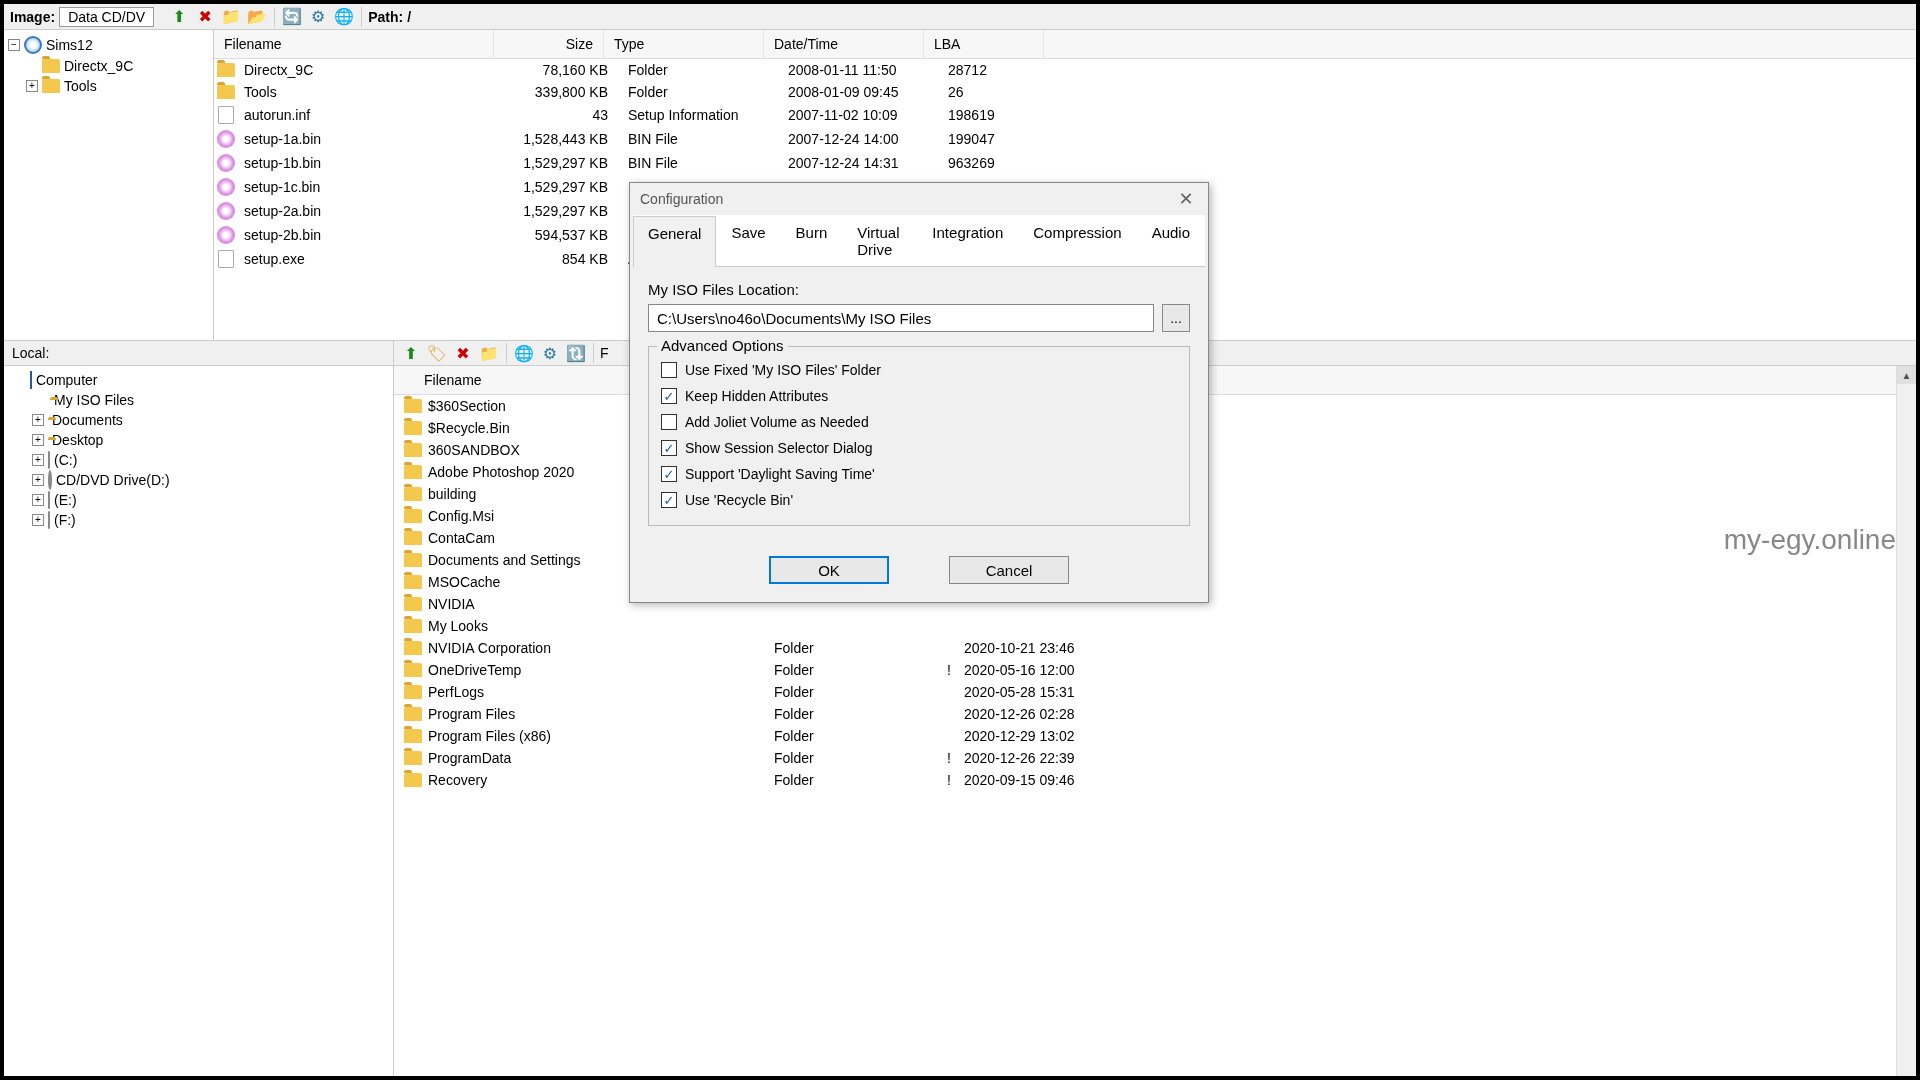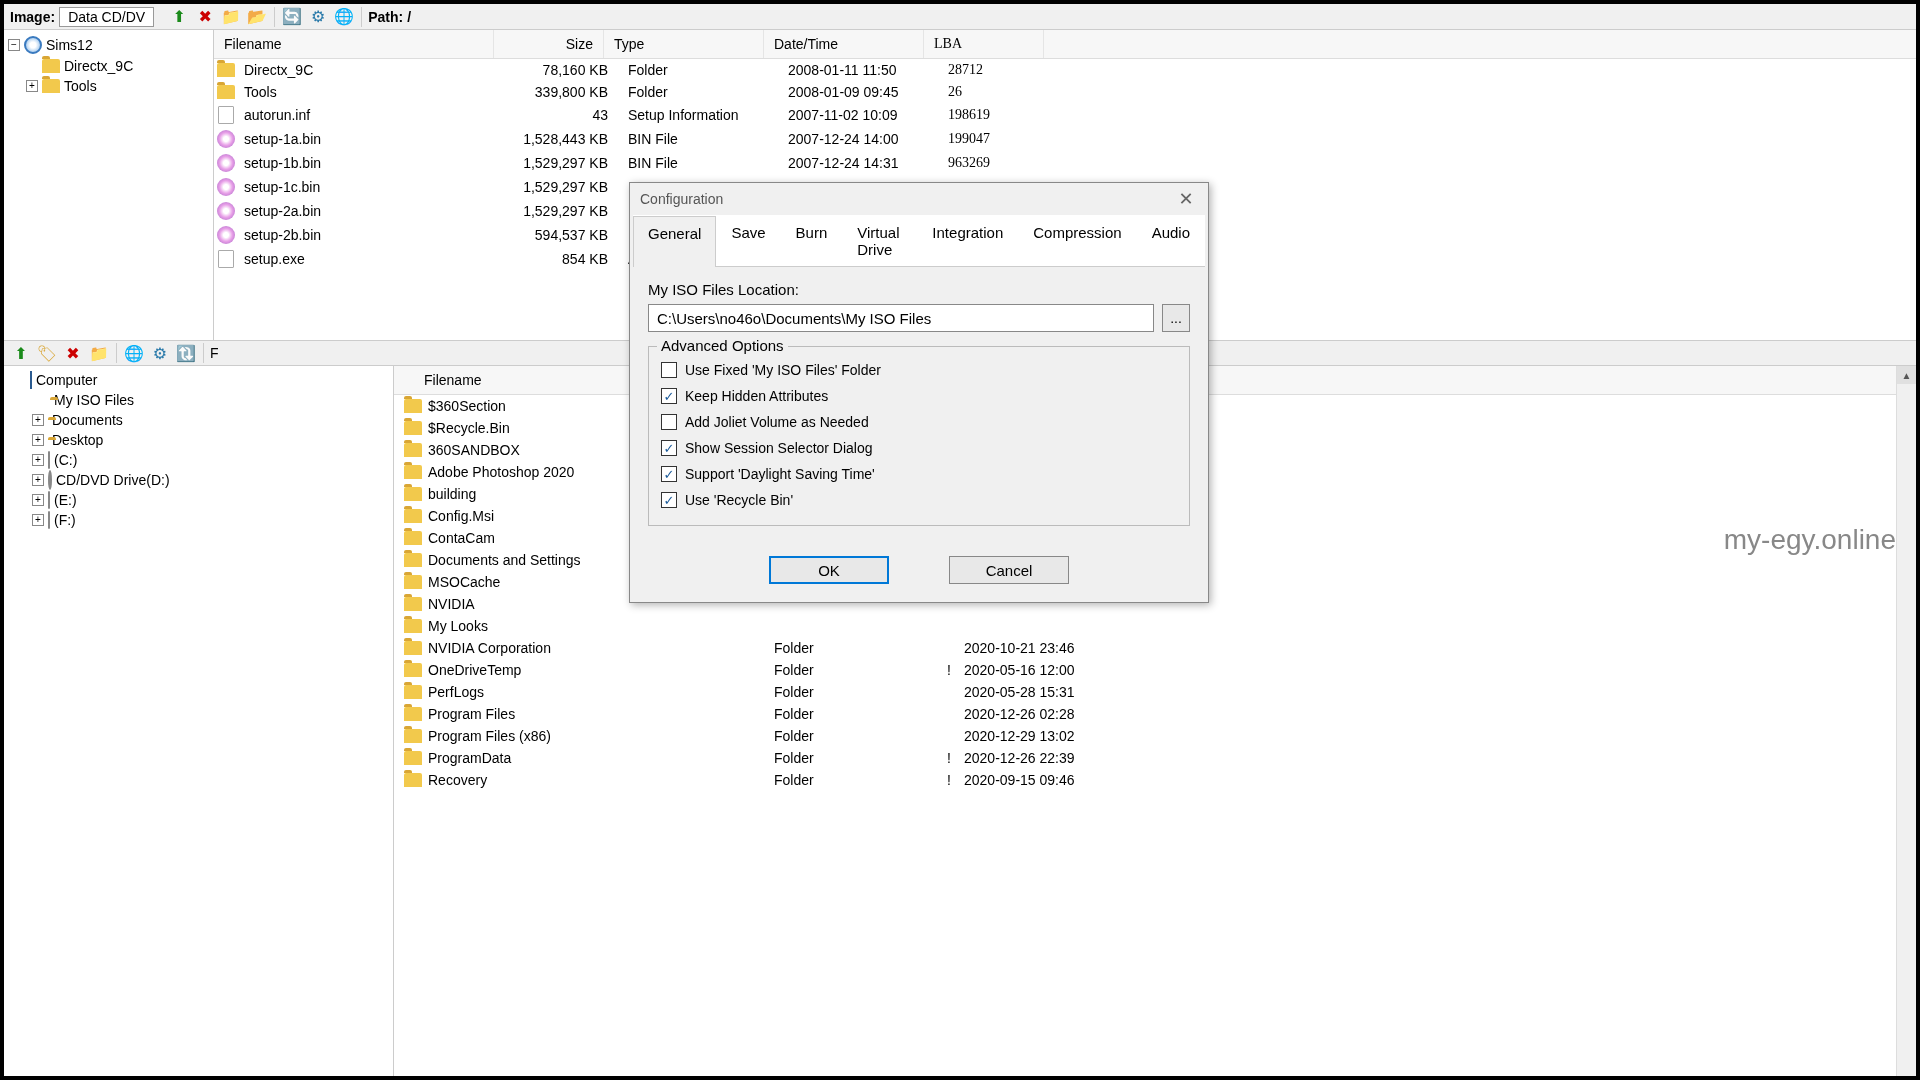--- a/index.html
+++ b/index.html
@@ -22,21 +22,21 @@
 
 .file-list { flex: 1; overflow: hidden; background: #fff; }
 .fl-header { display: flex; background: #f7f7f7; border-bottom: 1px solid #ddd; }
 .fl-header div { padding: 6px 10px; font-size: 14px; border-right: 1px solid #e5e5e5; }
 .fl-row { display: flex; padding: 3px 0; align-items: center; }
 .fl-row .c-icon { width: 24px; display: flex; justify-content: center; }
 .col-name { width: 280px; padding-left: 6px; }
 .col-size { width: 110px; text-align: right; padding-right: 20px; }
 .col-type { width: 160px; }
 .col-date { width: 160px; }
-.col-lba { width: 120px; font-family: Liberation Serif, serif; }
+.col-lba { width: 120px; }
 .file-icon { width: 16px; height: 18px; background: #fff; border: 1px solid #aaa; border-radius: 1px; }
 .bin-icon { width: 18px; height: 18px; border-radius: 50%; background: radial-gradient(circle, #fff 20%, #e8a0e8 50%, #a060c0 100%); }
 
 .mid-bar { height: 26px; background: #f0f0f0; border-top: 1px solid #ccc; border-bottom: 1px solid #ccc; display: flex; }
 .mid-left { width: 390px; border-right: 1px solid #ccc; display: flex; align-items: center; padding: 0 8px; }
 .mid-right { flex: 1; display: flex; align-items: center; padding: 0 6px; gap: 4px; }
 
 .bottom-section { display: flex; height: calc(100% - 310px - 26px - 26px); }
 .tree-bottom { width: 390px; border-right: 1px solid #ccc; padding: 4px 0; overflow: hidden; background: #fff; position: relative; }
 .comp-icon { width: 18px; height: 14px; background: #3a7abf; border: 1px solid #2a5a8f; position: relative; }
@@ -210,20 +210,23 @@
     <span class="col-size">854 KB</span>
     <span class="col-type">Ap</span>
     <span class="col-date"></span>
     <span class="col-lba"></span>
         </div>
       </div>
   </div>
 </div>
 
 <div class="mid-bar">
+  <div class="mid-left">
+    <span>Local:</span>
+  </div>
   <div class="mid-right">
     <span class="tb-icon" style="color:#1a8a1a">⬆</span>
     <span class="tb-icon" style="color:#d9a635">🏷</span>
     <span class="tb-icon" style="color:#c00">✖</span>
     <span class="tb-icon" style="color:#d9a635">📁</span>
     <span class="tb-sep"></span>
     <span class="tb-icon" style="color:#2a7aaa">🌐</span>
     <span class="tb-icon" style="color:#2a7aaa">⚙</span>
     <span class="tb-icon" style="color:#2a7aaa">🔃</span>
     <span class="tb-sep"></span>

